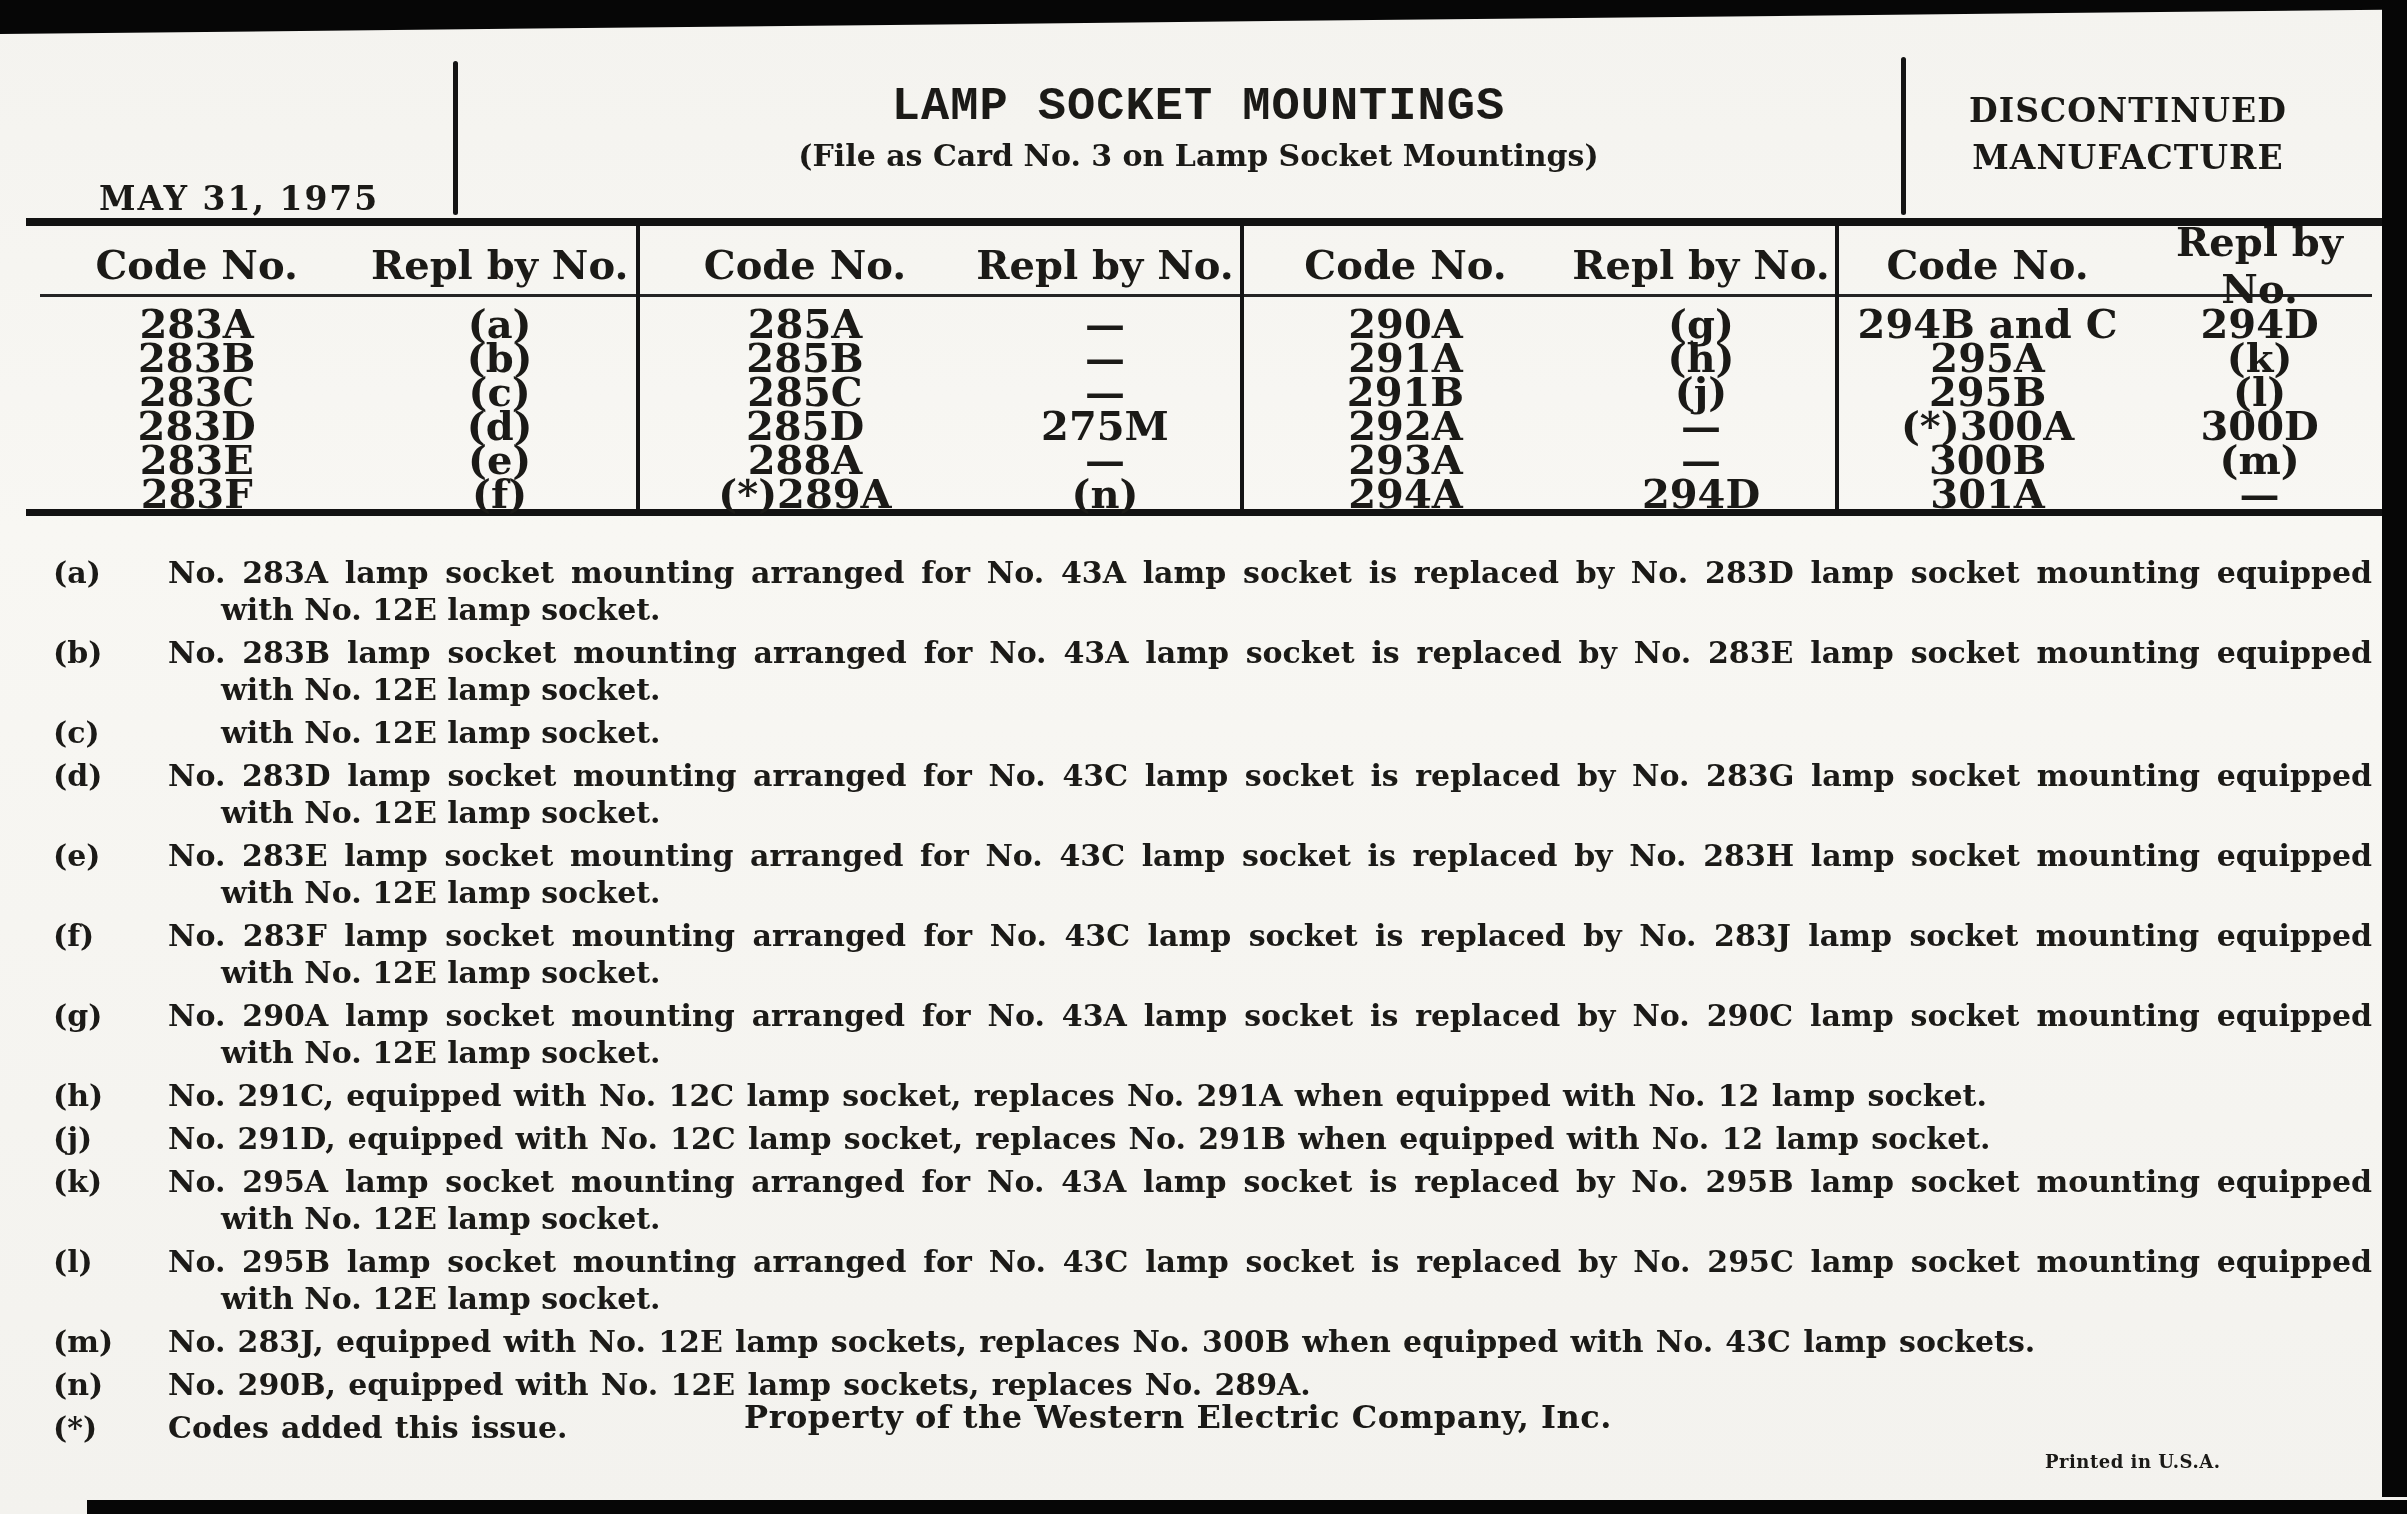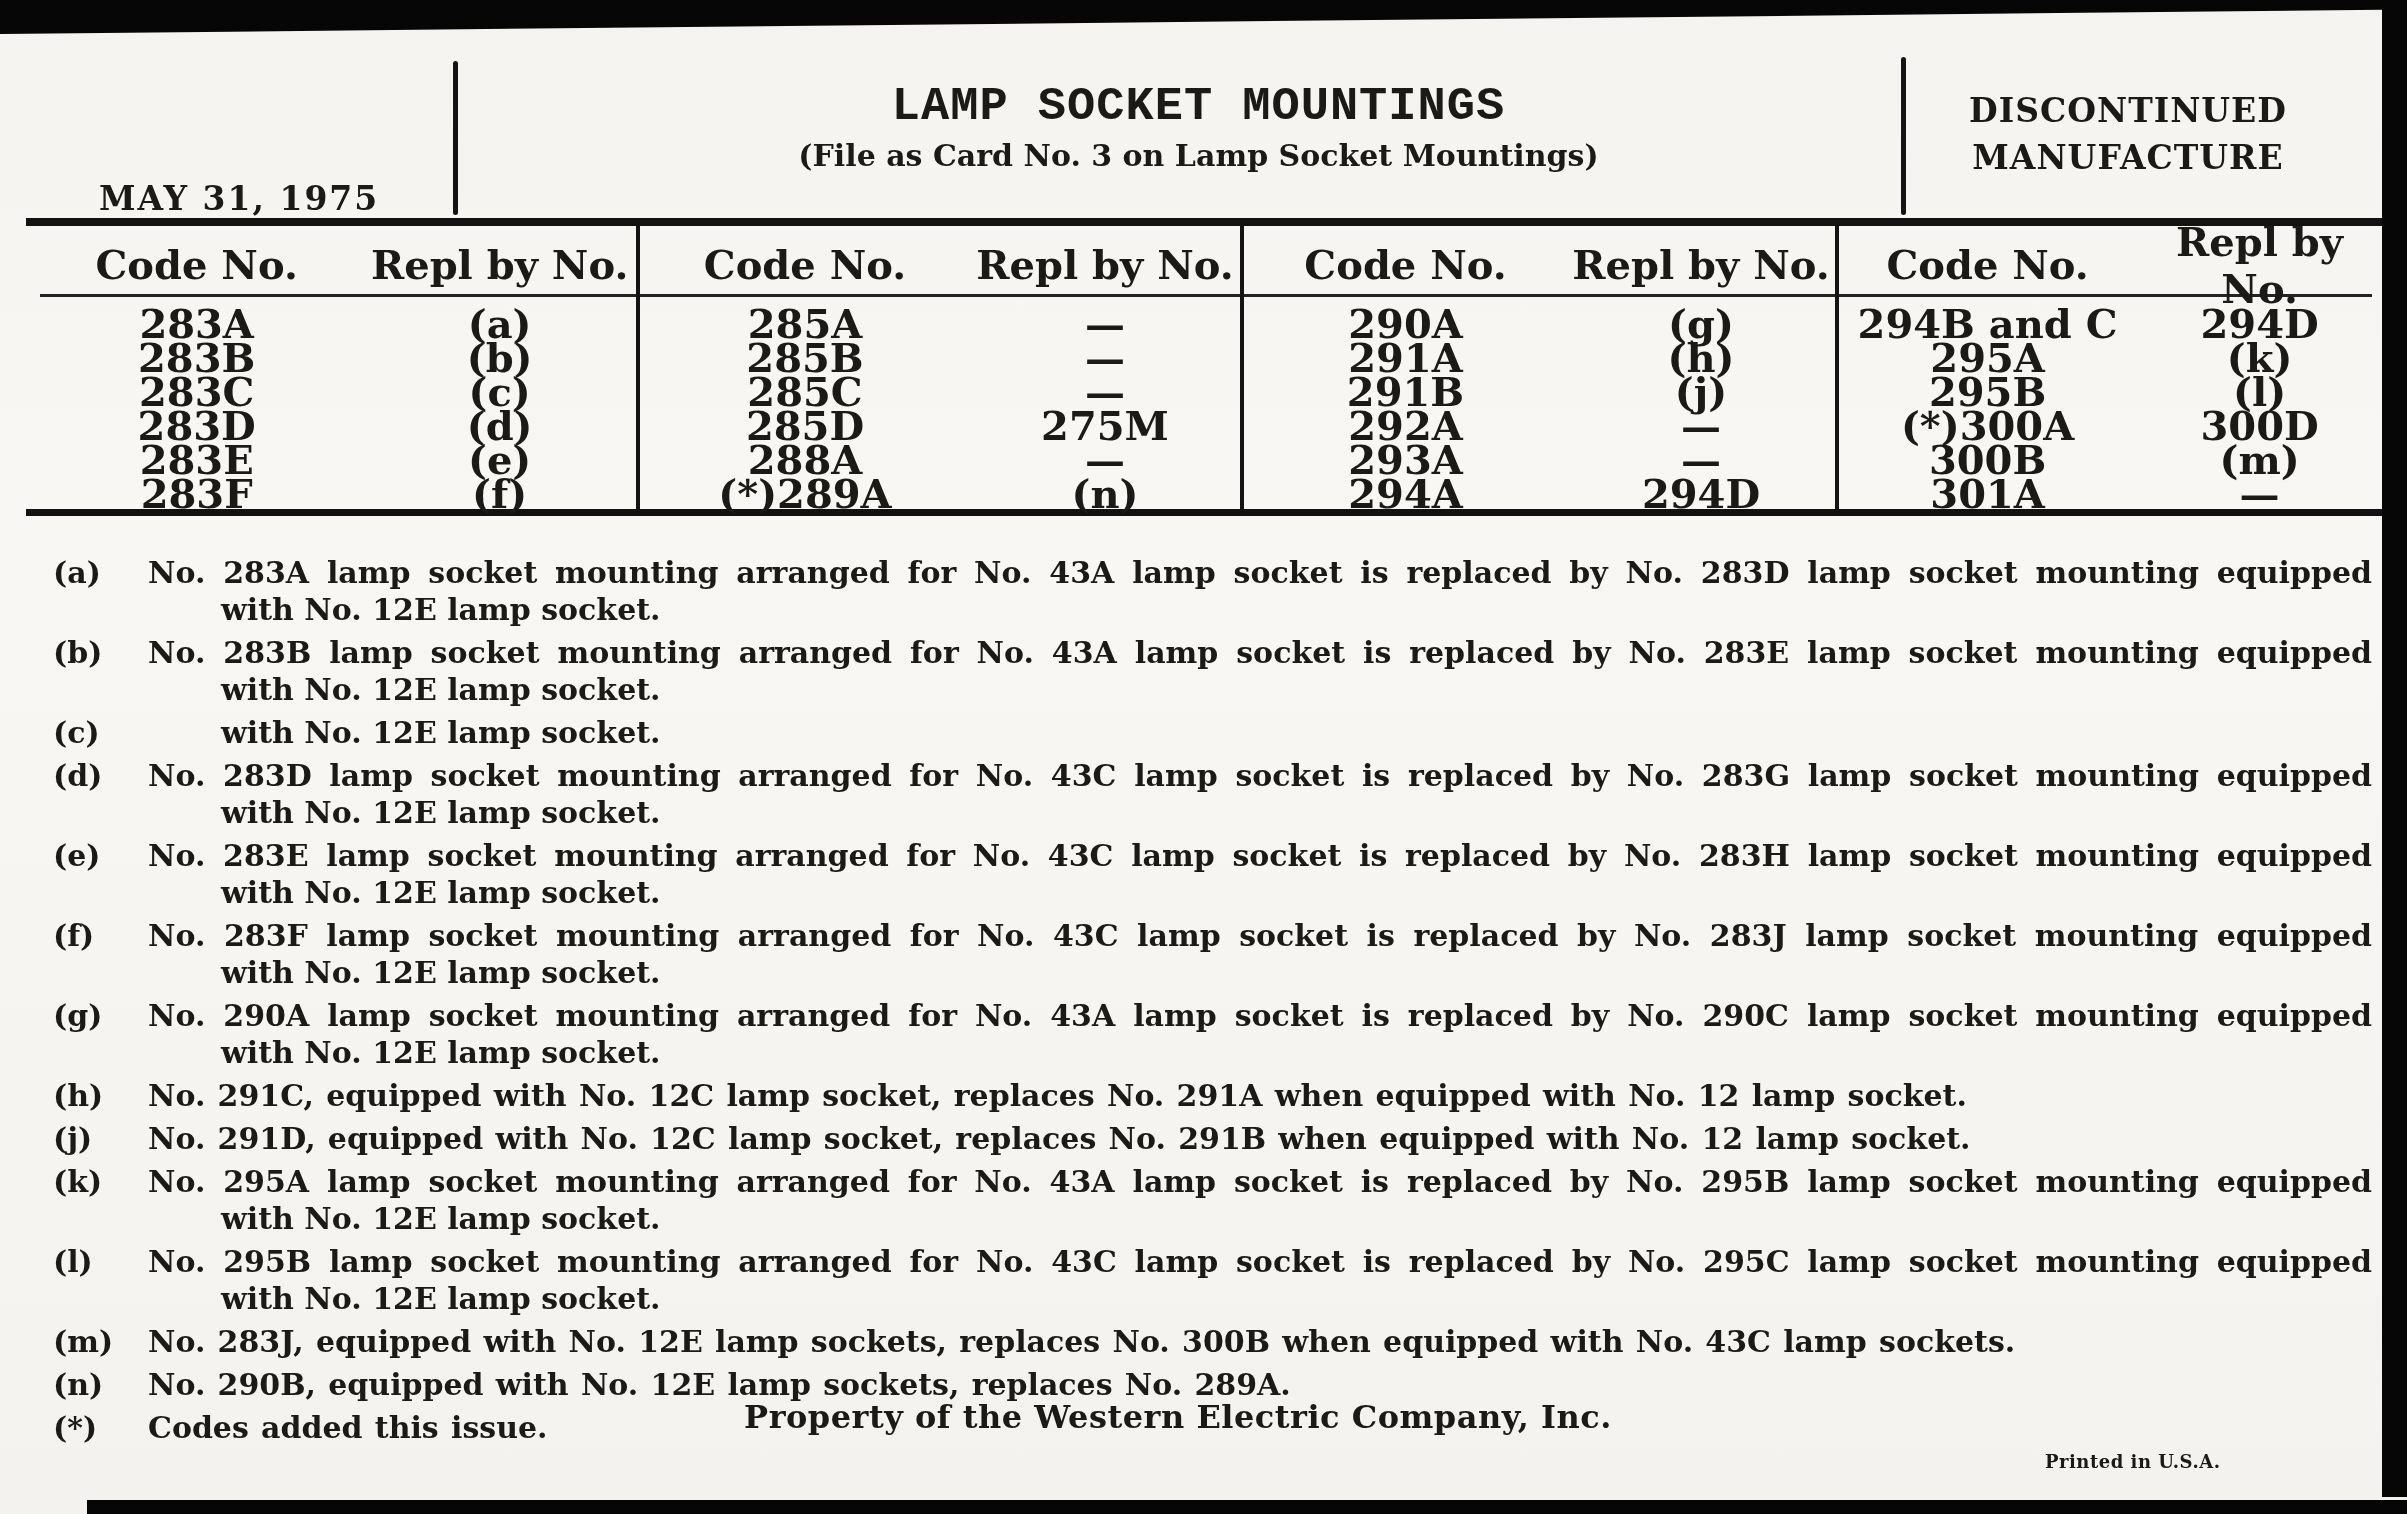--- a/index.html
+++ b/index.html
@@ -49,21 +49,21 @@
   .tbody { margin-top: 14px; }
   .trow { display: flex; height: 34px; line-height: 34px; font-size: 40px; }
   .c1 { width: 55%; text-align: center; }
   .c2 { width: 45%; text-align: center; }
 
   
   .notes { position: absolute; left: 53px; top: 554px; width: 2319px; font-size: 30px; }
   .note { display: flex; margin-bottom: 6px; }
   .nlabel { flex: 0 0 95px; width: 95px; line-height: 37px; }
   .nbody { flex: 1; line-height: 37px; }
-  .l1 { word-spacing: 0.06em; }
+  .l1 { word-spacing: 0.06em; margin-left: 20px; }
   .l1.just { text-align: justify; text-align-last: justify; word-spacing: 0.12em; }
   .l2 { padding-left: 73px; }
   .l2:empty { display: none; }
 
   
   .foot-prop { position: absolute; top: 1398px; left: 1178px; transform: translateX(-50%); font-size: 32px; letter-spacing: 0.5px; }
   .foot-printed { position: absolute; top: 1451px; left: 2045px; font-size: 18px; letter-spacing: 0.5px; }
 </style>
 </head>
 <body>

